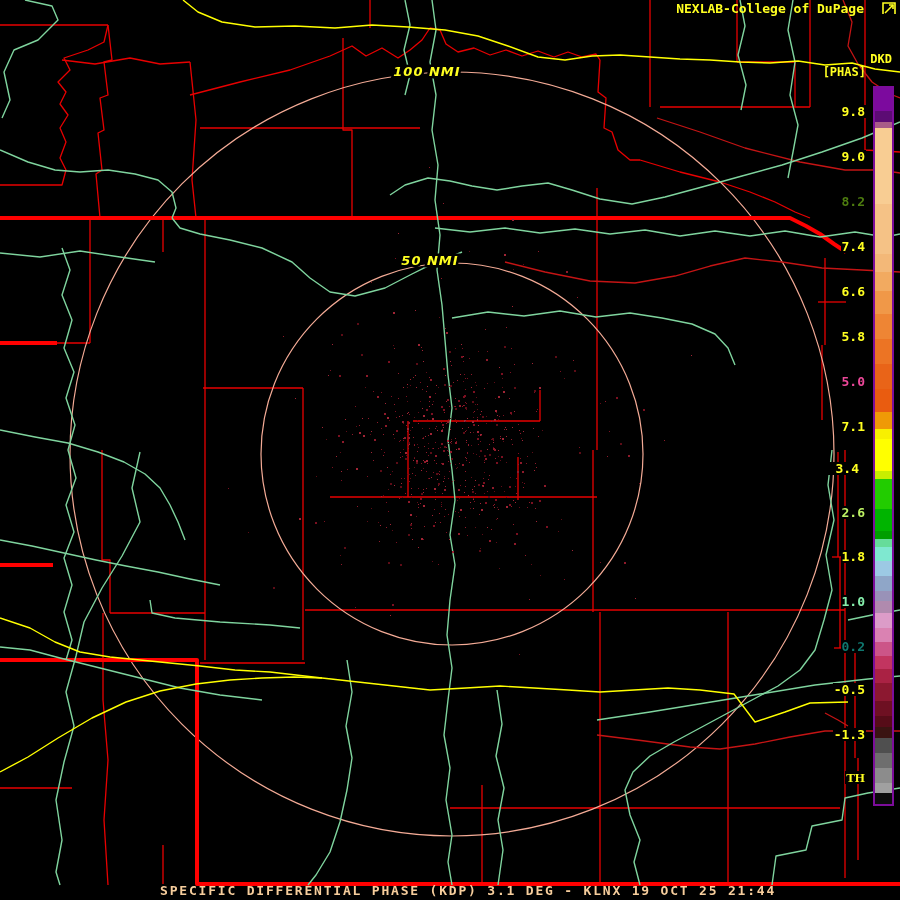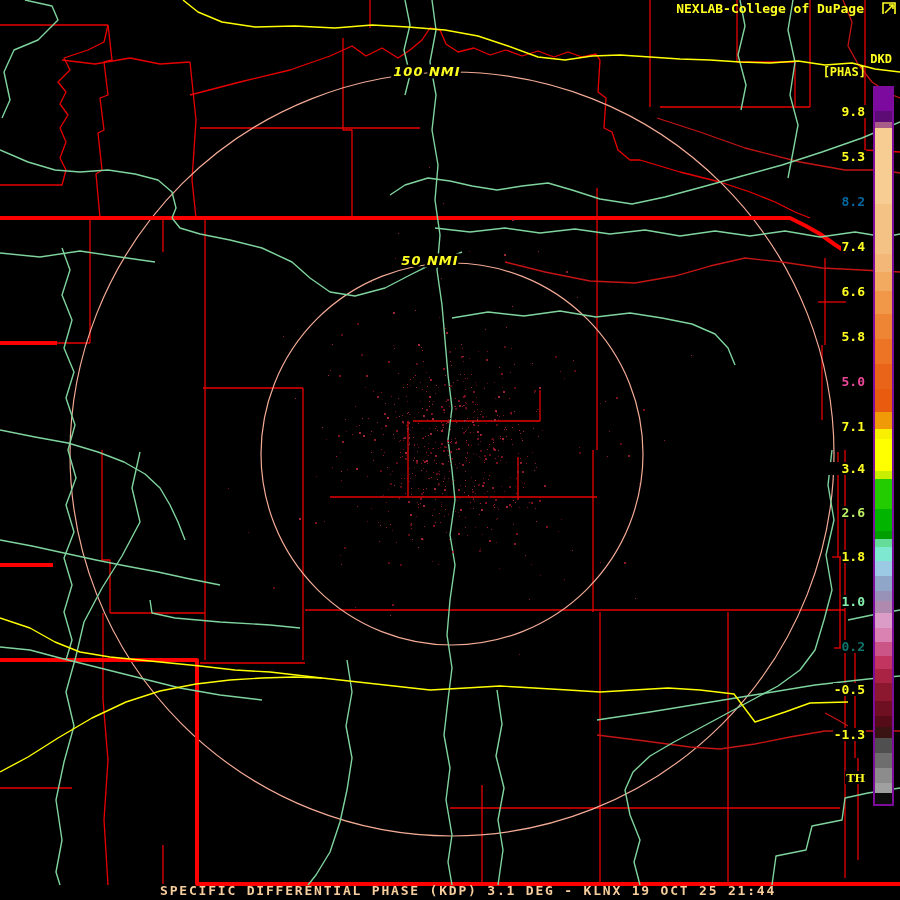--- a/index.html
+++ b/index.html
@@ -844,28 +844,28 @@
       <div class="stop" style="height: 11px; background: rgb(86, 12, 24);"></div>
       <div class="stop" style="height: 11px; background: rgb(58, 20, 18);"></div>
       <div class="stop" style="height: 15px; background: rgb(79, 79, 79);"></div>
       <div class="stop" style="height: 15px; background: rgb(110, 110, 110);"></div>
       <div class="stop" style="height: 15px; background: rgb(140, 140, 140);"></div>
       <div class="stop" style="height: 10px; background: rgb(160, 160, 160);"></div>
       <div class="stop" style="height: 11px; background: rgb(12, 12, 12);"></div>
     </div>
   <div id="cblabels">
       <div class="cblabel" style="top: 105px; right: 34px; color: rgb(255, 255, 33);">9.8</div>
-      <div class="cblabel" style="top: 150px; right: 34px; color: rgb(255, 255, 33);">5.3</div>
-      <div class="cblabel" style="top: 195px; right: 34px; color: #0369a1;">8.2</div>
+      <div class="cblabel" style="top: 150px; right: 34px; color: rgb(255, 255, 33);">9.0</div>
+      <div class="cblabel" style="top: 195px; right: 34px; color: #4d7c0f;">8.2</div>
       <div class="cblabel" style="top: 240px; right: 34px; color: rgb(255, 255, 33);">7.4</div>
       <div class="cblabel" style="top: 285px; right: 34px; color: rgb(255, 255, 33);">6.6</div>
       <div class="cblabel" style="top: 330px; right: 34px; color: rgb(255, 255, 33);">5.8</div>
       <div class="cblabel" style="top: 375px; right: 34px; color: #ec4899;">5.0</div>
       <div class="cblabel" style="top: 420px; right: 34px; color: rgb(255, 255, 33);">7.1</div>
-      <div class="cblabel" style="top: 462px; right: 34px; color: rgb(255, 255, 33); padding-left: 36px;">3.4</div>
+      <div class="cblabel" style="top: 462px; right: 40px; color: rgb(255, 255, 33); padding-left: 36px;">3.4</div>
       <div class="cblabel" style="top: 506px; right: 34px; color: #bef264;">2.6</div>
       <div class="cblabel" style="top: 550px; right: 34px; color: rgb(255, 255, 33);">1.8</div>
       <div class="cblabel" style="top: 595px; right: 34px; color: #86efac; margin-left: 44px;">1.0</div>
       <div class="cblabel" style="top: 640px; right: 34px; color: #0f766e;">0.2</div>
       <div class="cblabel" style="top: 683px; right: 34px; color: rgb(255, 255, 33);">-0.5</div>
       <div class="cblabel" style="top: 728px; right: 34px; color: rgb(255, 255, 33);">-1.3</div>
       <div class="cblabel" style="top: 771px; right: 34px; color: rgb(255, 255, 33); font-family: Liberation Serif, serif;">TH</div>
     </div>
 
   <div id="brand" class="ytext">NEXLAB-College of DuPage</div>

